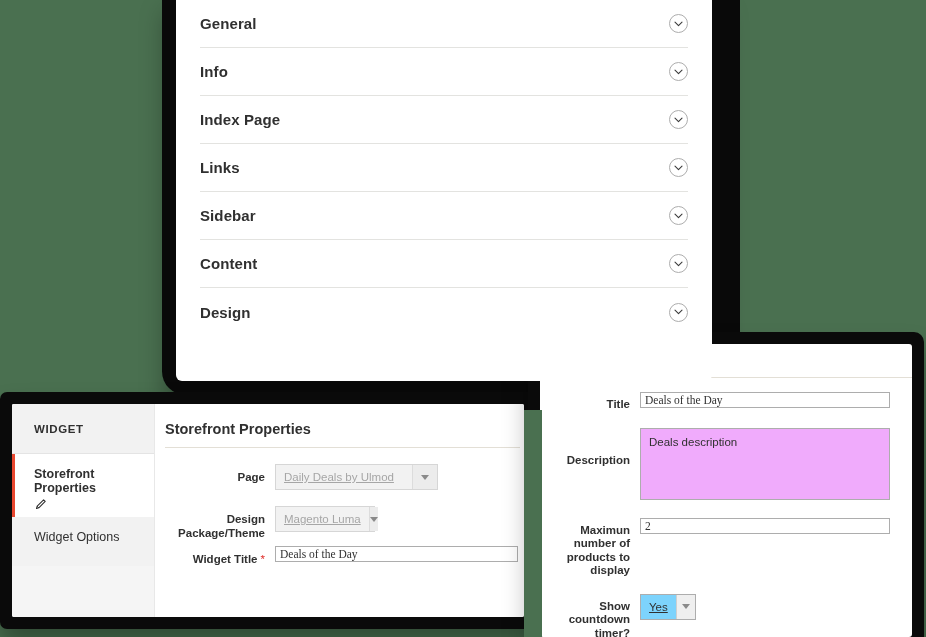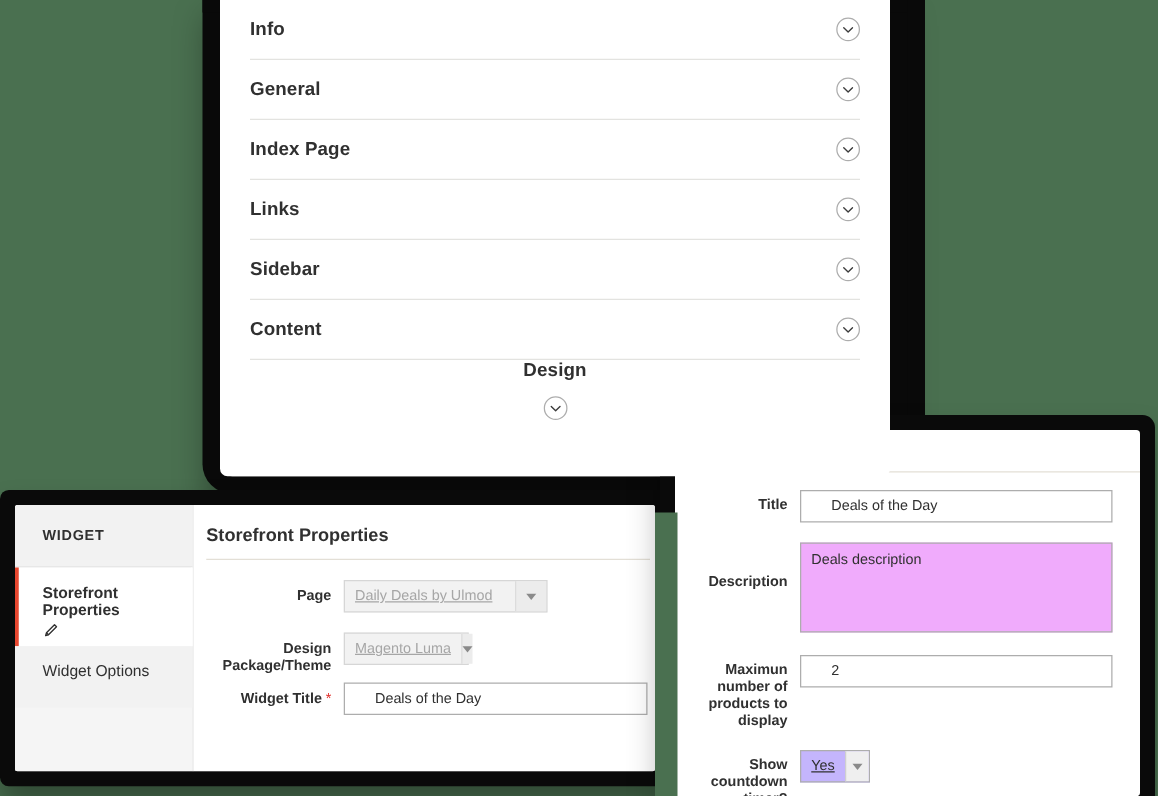--- a/index.html
+++ b/index.html
@@ -50,21 +50,21 @@
     overflow: hidden;
   }
   .acc-row {
     height: 48px;
     display: flex;
     align-items: center;
     justify-content: space-between;
     border-bottom: 1px solid #e3e3e0;
     cursor: pointer;
   }
-  .acc-row:last-child { border-bottom: none; flex-direction: column; }
+  .acc-row:last-child { border-bottom: none; }
   .acc-title {
     font-size: 15px;
     font-weight: bold;
     color: #303030;
     letter-spacing: 0.1px;
   }
   .chev {
     width: 19px;
     height: 19px;
     border: 1px solid #adadad;
@@ -163,36 +163,36 @@
     font-weight: bold;
     color: #303030;
     padding-top: 6px;
     padding-right: 10px;
     line-height: 14px;
   }
   .req-star { color: #e02b27; font-weight: normal; margin-left: 3px; }
   .ctl { flex: 1; }
 
   .inp {
-    height: 26px;
+    height: 16px;
     border: 1px solid #adadad;
     background: #fff;
     font-size: 11.5px;
     color: #303030;
-    padding: 0 24px;
+    padding: 0 4px;
     display: flex;
     align-items: center;
-    font-family: Liberation Sans, sans-serif;
+    font-family: Liberation Serif, serif;
   }
   .sel {
     display: inline-flex;
     align-items: stretch;
     height: 26px;
     border: 1px solid #adadad;
-    background: #c4b5fd;
+    background: #7dd3fc;
   }
   .sel.disabled { background: #f2f2f2; border-color: #d6d6d6; }
   .sel-value {
     display: flex;
     align-items: center;
     padding: 0 8px;
     font-size: 11.5px;
     color: #303030;
     white-space: nowrap;
     text-decoration: underline;
@@ -257,30 +257,30 @@
     z-index: 5;
   }
 </style>
 </head>
 <body>
 
 <div class="panel" id="accordion-panel">
   <div class="accordion-inner">
 
     <div class="acc-row">
+      <span class="acc-title">General</span>
+      <span class="chev">
+        <svg width="9" height="6" viewBox="0 0 9 6">
+            <path d="M1 1.2 L4.5 4.6 L8 1.2" fill="none" stroke="#3b3b3b" stroke-width="1.1" stroke-linecap="round" stroke-linejoin="round"></path>
+          </svg>
+      </span>
+    </div>
+
+    <div class="acc-row">
       <span class="acc-title">Info</span>
-      <span class="chev">
-        <svg width="9" height="6" viewBox="0 0 9 6">
-            <path d="M1 1.2 L4.5 4.6 L8 1.2" fill="none" stroke="#3b3b3b" stroke-width="1.1" stroke-linecap="round" stroke-linejoin="round"></path>
-          </svg>
-      </span>
-    </div>
-
-    <div class="acc-row">
-      <span class="acc-title">General</span>
       <span class="chev">
         <svg width="9" height="6" viewBox="0 0 9 6">
             <path d="M1 1.2 L4.5 4.6 L8 1.2" fill="none" stroke="#3b3b3b" stroke-width="1.1" stroke-linecap="round" stroke-linejoin="round"></path>
           </svg>
       </span>
     </div>
 
     <div class="acc-row">
       <span class="acc-title">Index Page</span>
       <span class="chev">

